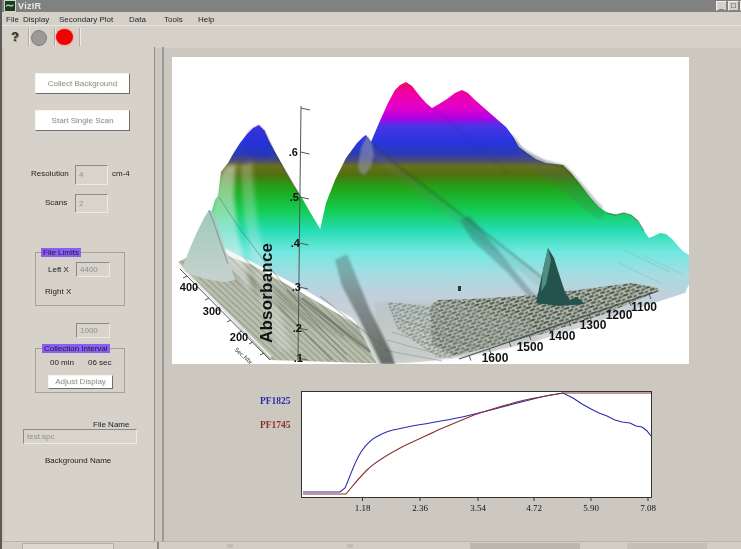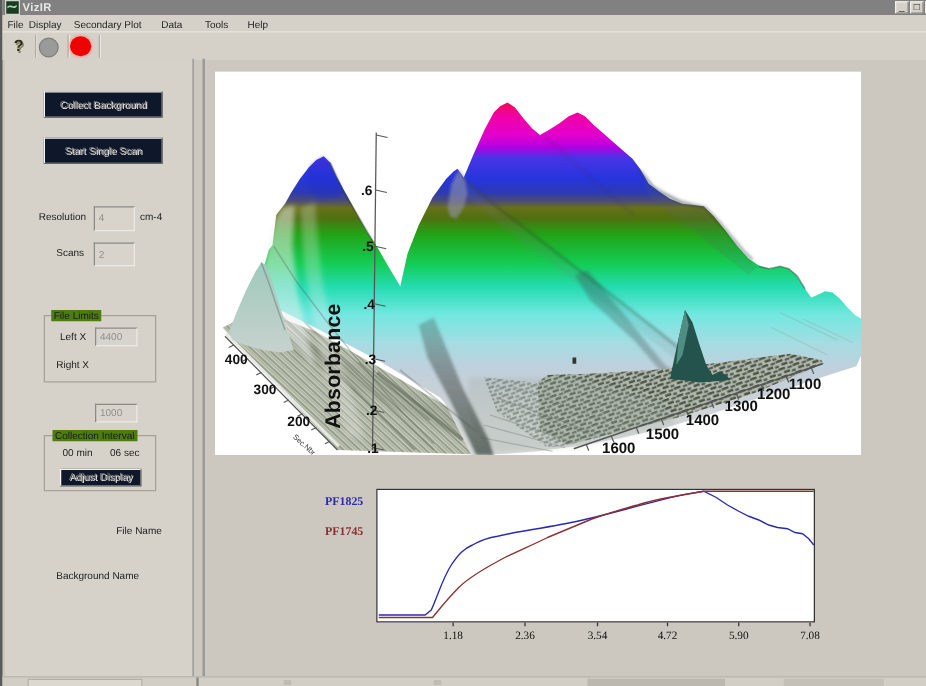--- a/index.html
+++ b/index.html
@@ -10,25 +10,25 @@
 #title{position:absolute;left:16px;top:1px;color:#e8e8e4;font-size:9px;font-weight:bold;letter-spacing:.3px;}
 #appicon{position:absolute;left:2px;top:0px;width:12px;height:12px;background:#1d3a22;border:1px solid #cfd6cc;box-sizing:border-box;}
 #appicon span{position:absolute;left:0px;top:-2px;color:#a8dcb0;font-size:11px;font-weight:bold;}
 .winbtn{position:absolute;top:1px;width:11px;height:10px;background:#d5d1c9;border:1px solid #828282;border-top-color:#f2f0ea;border-left-color:#f2f0ea;box-sizing:border-box;font-size:8px;line-height:7px;text-align:center;color:#222;}
 #menubar{position:absolute;left:0;top:12px;width:741px;height:13px;background:#d5d1c9;font-size:8px;color:#252525;}
 #menubar span{position:absolute;top:3px;}
 #toolbar{position:absolute;left:0;top:25px;width:741px;height:22px;background:#d5d1c9;border-top:1px solid #e8e6e0;}
 .tbsep{position:absolute;top:2px;width:1px;height:18px;background:#b0aca4;border-right:1px solid #eceae4;}
 #leftpanel{position:absolute;left:2px;top:47px;width:150px;height:494px;background:#d6d2ca;border-right:1px solid #8e8e8a;}
 #splitter{position:absolute;left:160px;top:47px;width:2px;height:494px;background:#9a9a96;}
-.btn3d{position:absolute;background:#0f172a;border:1px solid #6e6e6a;border-top-color:#f6f4f0;border-left-color:#f6f4f0;box-sizing:border-box;color:#8e8e8a;font-size:8px;text-align:center;text-shadow:1px 1px 0 #f2f0ec;}
+.btn3d{position:absolute;background:#ffffff;border:1px solid #6e6e6a;border-top-color:#f6f4f0;border-left-color:#f6f4f0;box-sizing:border-box;color:#8e8e8a;font-size:8px;text-align:center;text-shadow:1px 1px 0 #f2f0ec;}
 .fld{position:absolute;background:#d8d4cc;border:1px solid #8a8a86;border-bottom-color:#eceae6;border-right-color:#eceae6;box-sizing:border-box;color:#8f8f8b;font-size:8px;padding-left:3px;}
 .lbl{position:absolute;color:#1c1c1c;font-size:8px;}
 .grp{position:absolute;border:1px solid #a5a29a;box-sizing:border-box;}
-.grplbl{position:absolute;background:#4d7c0f;padding:0 2px;color:#1c1c1c;font-size:8px;}
+.grplbl{position:absolute;background:#8b5cf6;padding:0 2px;color:#1c1c1c;font-size:8px;}
 #panel3d{position:absolute;left:170px;top:57px;width:517px;height:307px;background:#fff;border:1px solid #999;box-sizing:border-box;}
 #box2d{position:absolute;left:299px;top:391px;width:351px;height:107px;background:#fff;border:1px solid #333;box-sizing:border-box;}
 #bottomstrip{position:absolute;left:0px;top:541px;width:741px;height:8px;background:#d2cec6;border-top:1px solid #b8b4ac;}
 </style>
 </head>
 <body>
 <div id="win">
 <div id="titlebar">
       <div id="appicon">
         <span>∼</span>
@@ -68,20 +68,21 @@
 <div class="lbl" style="left:46px;top:265px;">Left X</div>
 <div class="fld" style="left:74px;top:262px;width:34px;height:15px;line-height:13px;">4400</div>
 <div class="lbl" style="left:43px;top:287px;">Right X</div>
 <div class="fld" style="left:74px;top:284px;width:34px;height:15px;line-height:13px;margin-top:39px;">1000</div>
 <div class="grp" style="left:33px;top:348px;width:90px;height:45px;"></div>
 <div class="grplbl" style="left:40px;top:344px;">Collection Interval</div>
 <div class="lbl" style="left:48px;top:358px;">00 min</div>
 <div class="lbl" style="left:86px;top:358px;">06 sec</div>
 <div class="btn3d" style="left:46px;top:375px;width:65px;height:14px;line-height:12px;">Adjust Display</div>
 <div class="lbl" style="left:59px;top:420px;padding-left:32px;">File Name</div>
+<div class="fld" style="left:21px;top:429px;width:114px;height:15px;line-height:13px;">test.spc</div>
 <div class="lbl" style="left:43px;top:456px;">Background Name</div>
 <div id="panel3d"></div>
 <svg class="abs" style="left:170px;top:57px;" width="517" height="307" viewBox="170 57 517 307">
 <defs>
 <linearGradient id="hgrad" gradientUnits="userSpaceOnUse" x1="0" y1="82" x2="0" y2="345">
 <stop offset="0" stop-color="#e81050"></stop>
 <stop offset="0.038" stop-color="#f200a2"></stop>
 <stop offset="0.099" stop-color="#e200cc"></stop>
 <stop offset="0.135" stop-color="#b400e0"></stop>
 <stop offset="0.168" stop-color="#4834e6"></stop>

